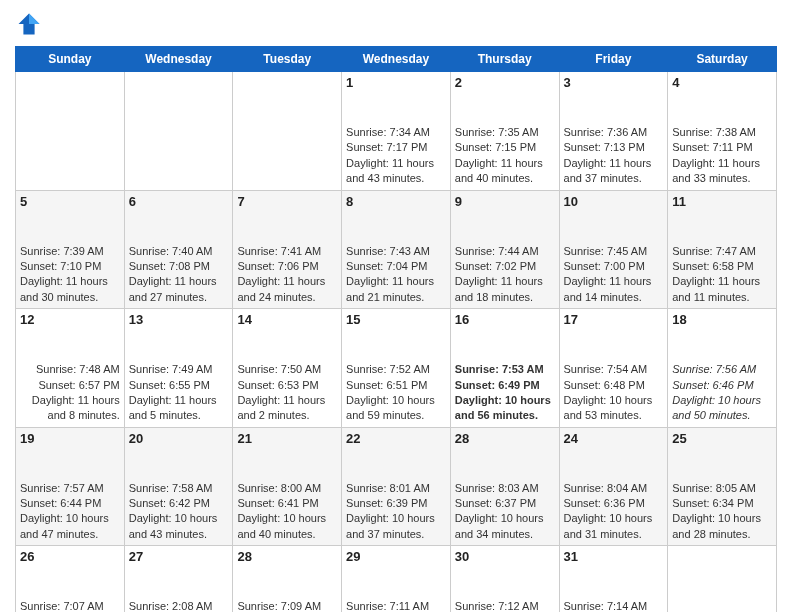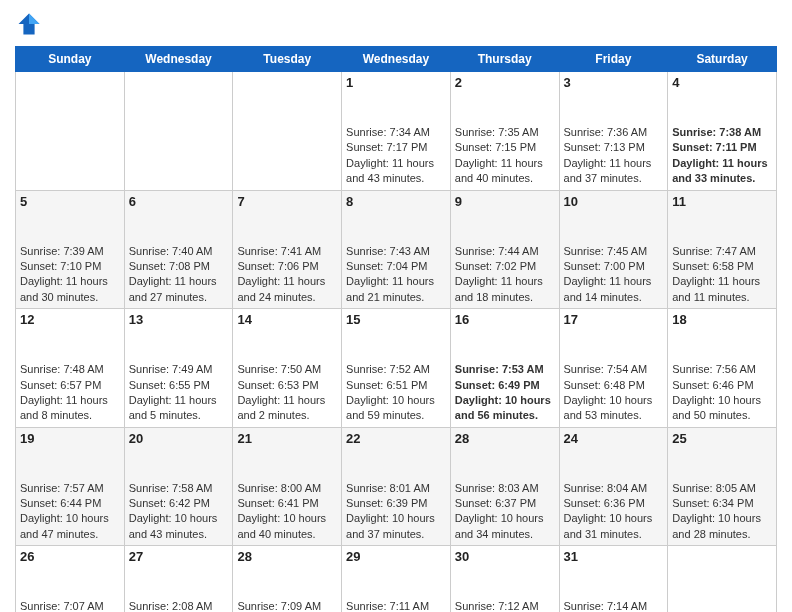--- a/index.html
+++ b/index.html
@@ -149,21 +149,21 @@
 Daylight: 11 hours and 40 minutes.</div>
           </td>
           <td>
             <span class="date-num">3</span>
             <div class="day-info" style="white-space: pre-line;">Sunrise: 7:36 AM
 Sunset: 7:13 PM
 Daylight: 11 hours and 37 minutes.</div>
           </td>
           <td>
             <span class="date-num">4</span>
-            <div class="day-info" style="white-space: pre-line; font-weight: bold;">Sunrise: 7:38 AM
+            <div class="day-info" style="white-space: pre-line;">Sunrise: 7:38 AM
 Sunset: 7:11 PM
 Daylight: 11 hours and 33 minutes.</div>
           </td>
         </tr>
         <tr class="week-row">
           <td>
             <span class="date-num">5</span>
             <div class="day-info" style="white-space: pre-line;">Sunrise: 7:39 AM
 Sunset: 7:10 PM
 Daylight: 11 hours and 30 minutes.</div>
@@ -201,21 +201,21 @@
           <td>
             <span class="date-num">11</span>
             <div class="day-info" style="white-space: pre-line;">Sunrise: 7:47 AM
 Sunset: 6:58 PM
 Daylight: 11 hours and 11 minutes.</div>
           </td>
         </tr>
         <tr class="week-row">
           <td>
             <span class="date-num">12</span>
-            <div class="day-info" style="white-space: pre-line;">Sunrise: 7:48 AM
+            <div class="day-info" style="white-space: pre-line; text-align: right;">Sunrise: 7:48 AM
 Sunset: 6:57 PM
 Daylight: 11 hours and 8 minutes.</div>
           </td>
           <td>
             <span class="date-num">13</span>
             <div class="day-info" style="white-space: pre-line;">Sunrise: 7:49 AM
 Sunset: 6:55 PM
 Daylight: 11 hours and 5 minutes.</div>
           </td>
           <td>
@@ -237,21 +237,21 @@
 Daylight: 10 hours and 56 minutes.</div>
           </td>
           <td>
             <span class="date-num">17</span>
             <div class="day-info" style="white-space: pre-line;">Sunrise: 7:54 AM
 Sunset: 6:48 PM
 Daylight: 10 hours and 53 minutes.</div>
           </td>
           <td>
             <span class="date-num">18</span>
-            <div class="day-info" style="white-space: pre-line;">Sunrise: 7:56 AM
+            <div class="day-info" style="white-space: pre-line; font-style: italic;">Sunrise: 7:56 AM
 Sunset: 6:46 PM
 Daylight: 10 hours and 50 minutes.</div>
           </td>
         </tr>
         <tr class="week-row">
           <td>
             <span class="date-num">19</span>
             <div class="day-info" style="white-space: pre-line;">Sunrise: 7:57 AM
 Sunset: 6:44 PM
 Daylight: 10 hours and 47 minutes.</div>

